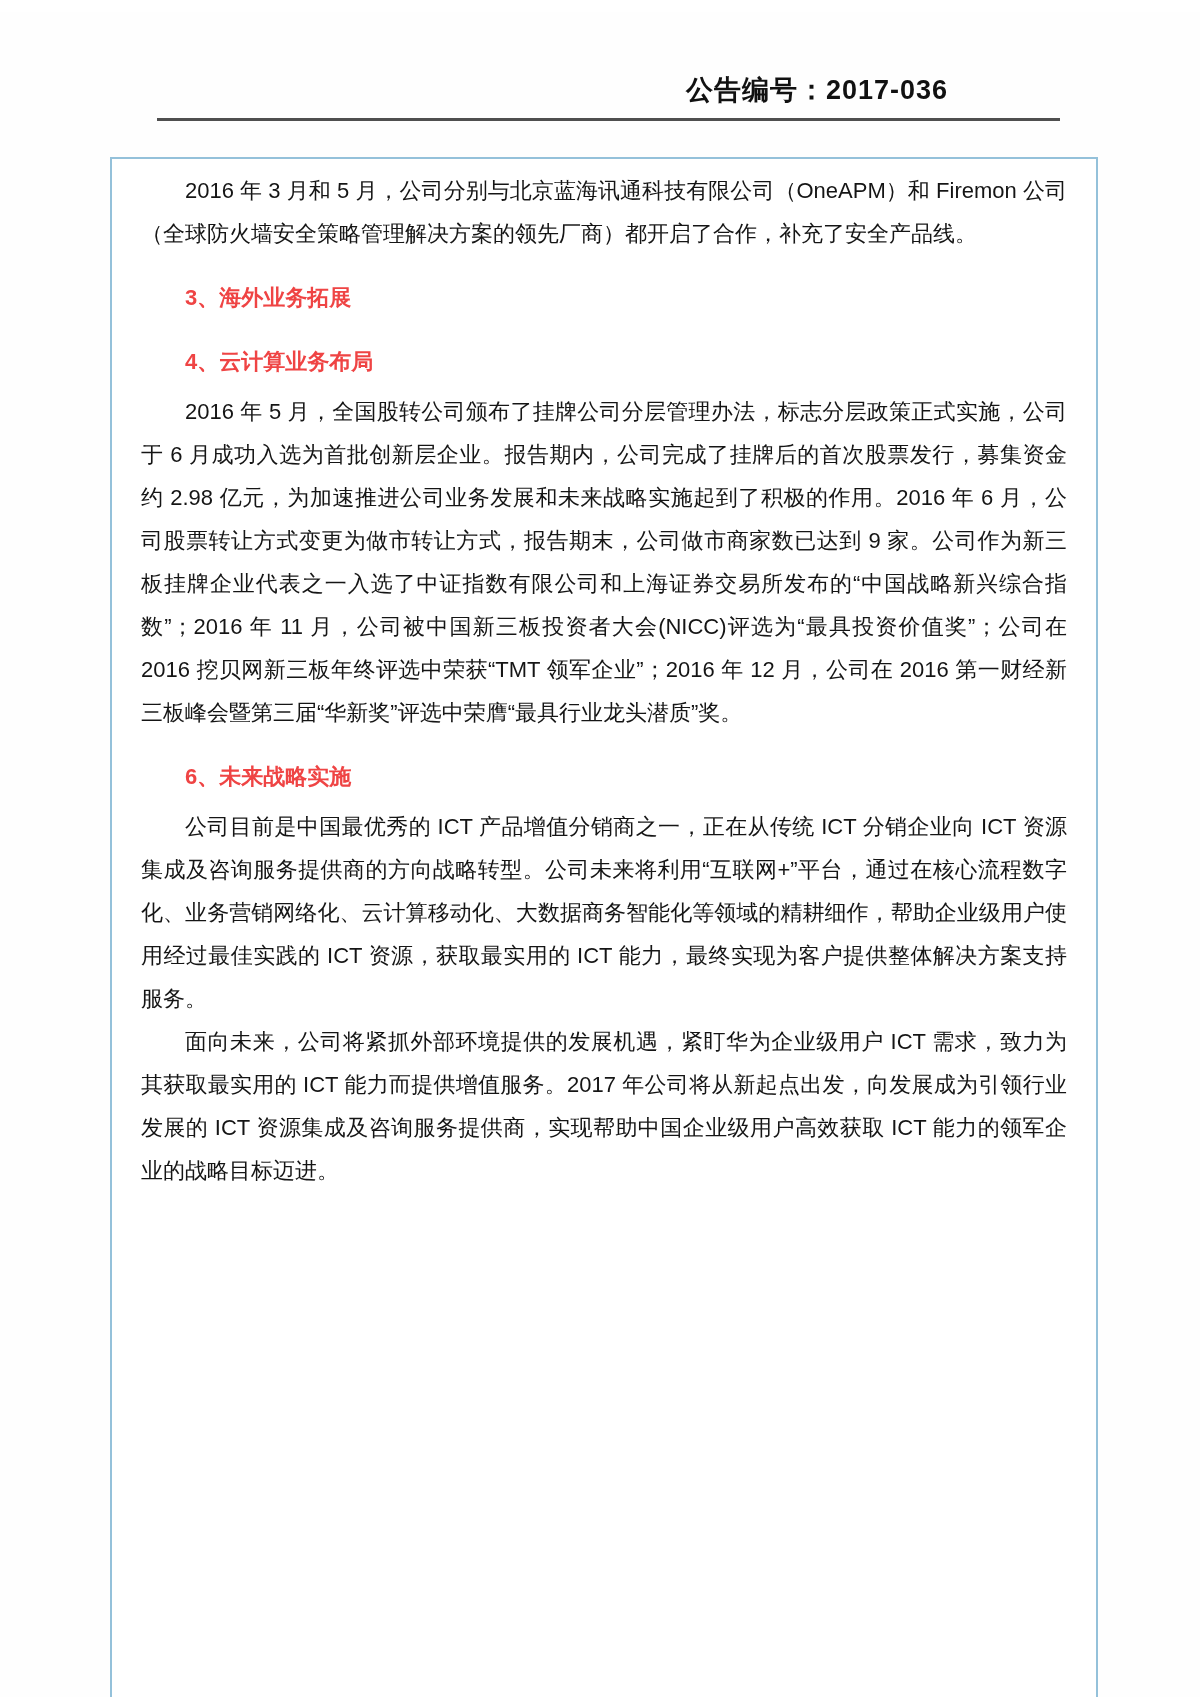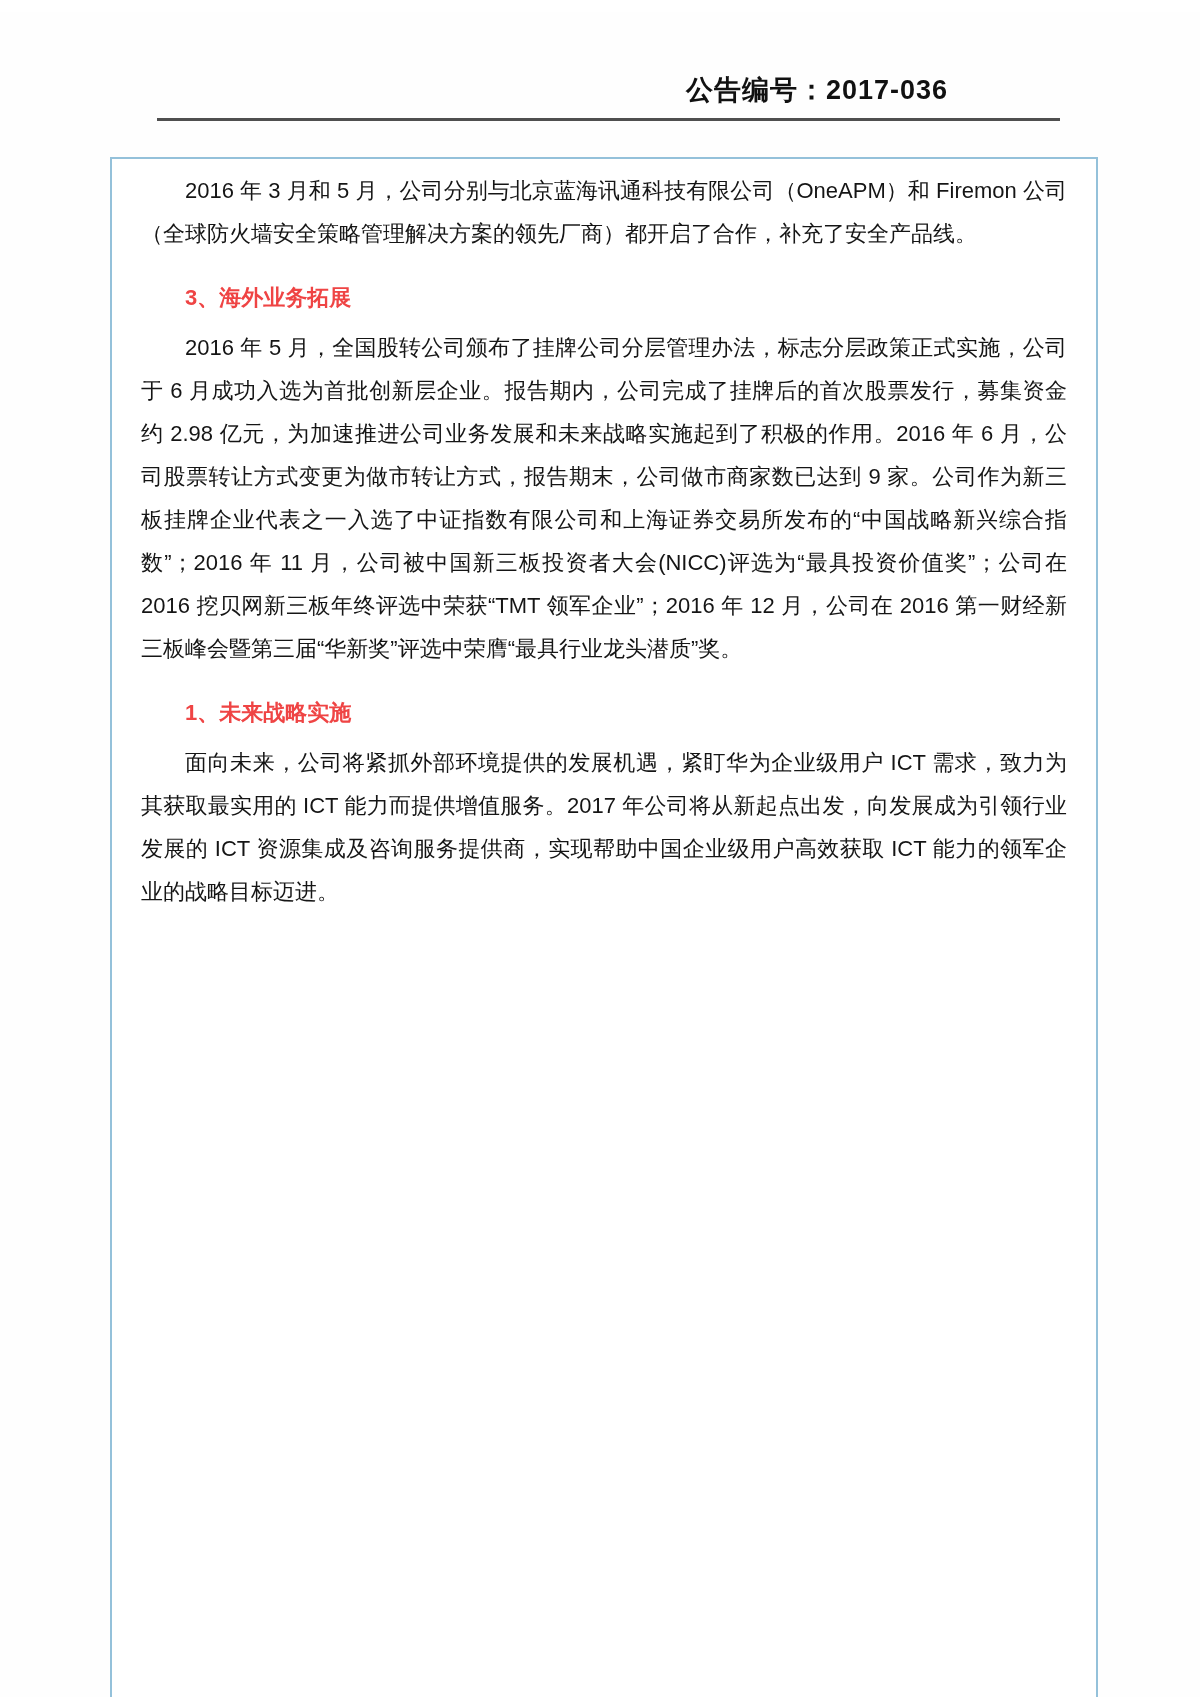--- a/index.html
+++ b/index.html
@@ -73,25 +73,27 @@
 
   <div class="header-rule"></div>
 
   <div class="content-box">
 
     <p class="para">2016 年 3 月和 5 月，公司分别与北京蓝海讯通科技有限公司（OneAPM）和 Firemon 公司（全球防火墙安全策略管理解决方案的领先厂商）都开启了合作，补充了安全产品线。</p>
 
     <h3 class="sec-heading">3、海外业务拓展</h3>
 
 
+    <h3 class="sec-heading">4、云计算业务布局</h3>
 
 
 
     <p class="para">2016 年 5 月，全国股转公司颁布了挂牌公司分层管理办法，标志分层政策正式实施，公司于 6 月成功入选为首批创新层企业。报告期内，公司完成了挂牌后的首次股票发行，募集资金约 2.98 亿元，为加速推进公司业务发展和未来战略实施起到了积极的作用。2016 年 6 月，公司股票转让方式变更为做市转让方式，报告期末，公司做市商家数已达到 9 家。公司作为新三板挂牌企业代表之一入选了中证指数有限公司和上海证券交易所发布的“中国战略新兴综合指数”；2016 年 11 月，公司被中国新三板投资者大会(NICC)评选为“最具投资价值奖”；公司在 2016 挖贝网新三板年终评选中荣获“TMT 领军企业”；2016 年 12 月，公司在 2016 第一财经新三板峰会暨第三届“华新奖”评选中荣膺“最具行业龙头潜质”奖。</p>
 
-    <h3 class="sec-heading">1、未来战略实施</h3>
+    <h3 class="sec-heading">6、未来战略实施</h3>
 
+    <p class="para">公司目前是中国最优秀的 ICT 产品增值分销商之一，正在从传统 ICT 分销企业向 ICT 资源集成及咨询服务提供商的方向战略转型。公司未来将利用“互联网+”平台，通过在核心流程数字化、业务营销网络化、云计算移动化、大数据商务智能化等领域的精耕细作，帮助企业级用户使用经过最佳实践的 ICT 资源，获取最实用的 ICT 能力，最终实现为客户提供整体解决方案支持服务。</p>
 
     <p class="para">面向未来，公司将紧抓外部环境提供的发展机遇，紧盯华为企业级用户 ICT 需求，致力为其获取最实用的 ICT 能力而提供增值服务。2017 年公司将从新起点出发，向发展成为引领行业发展的 ICT 资源集成及咨询服务提供商，实现帮助中国企业级用户高效获取 ICT 能力的领军企业的战略目标迈进。</p>
 
   </div>
 
 </div>
 
 </body></html>

